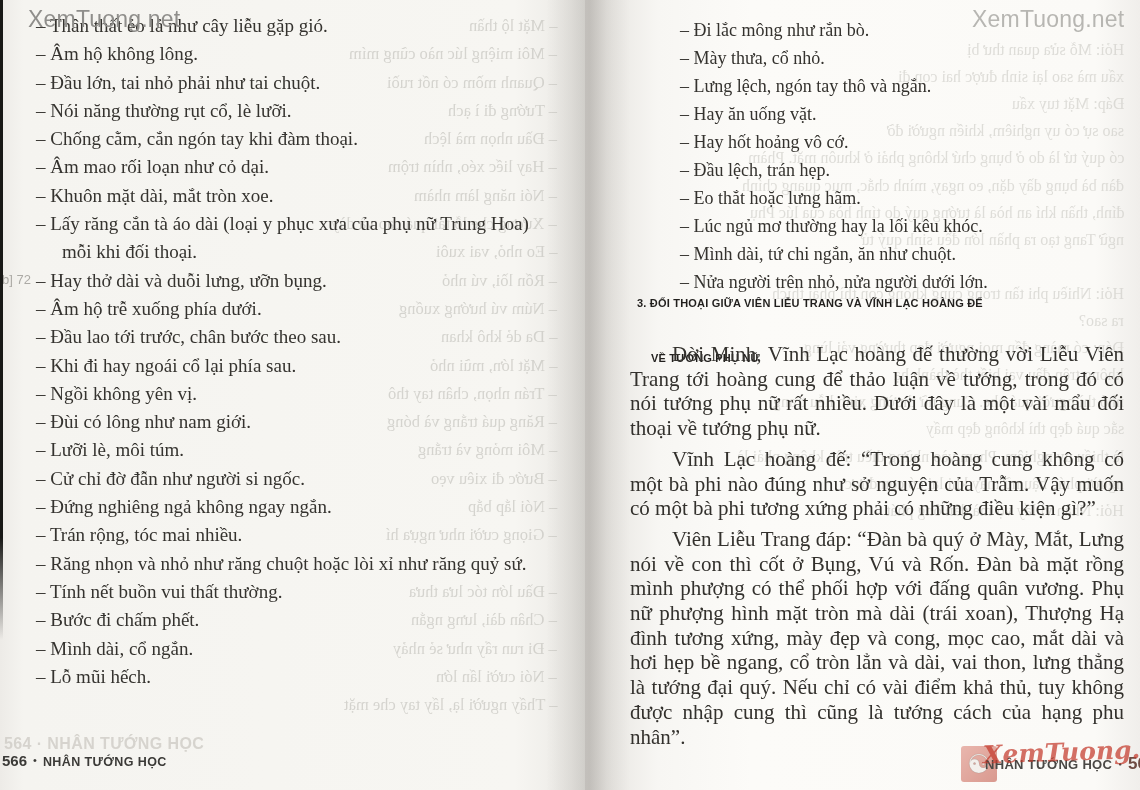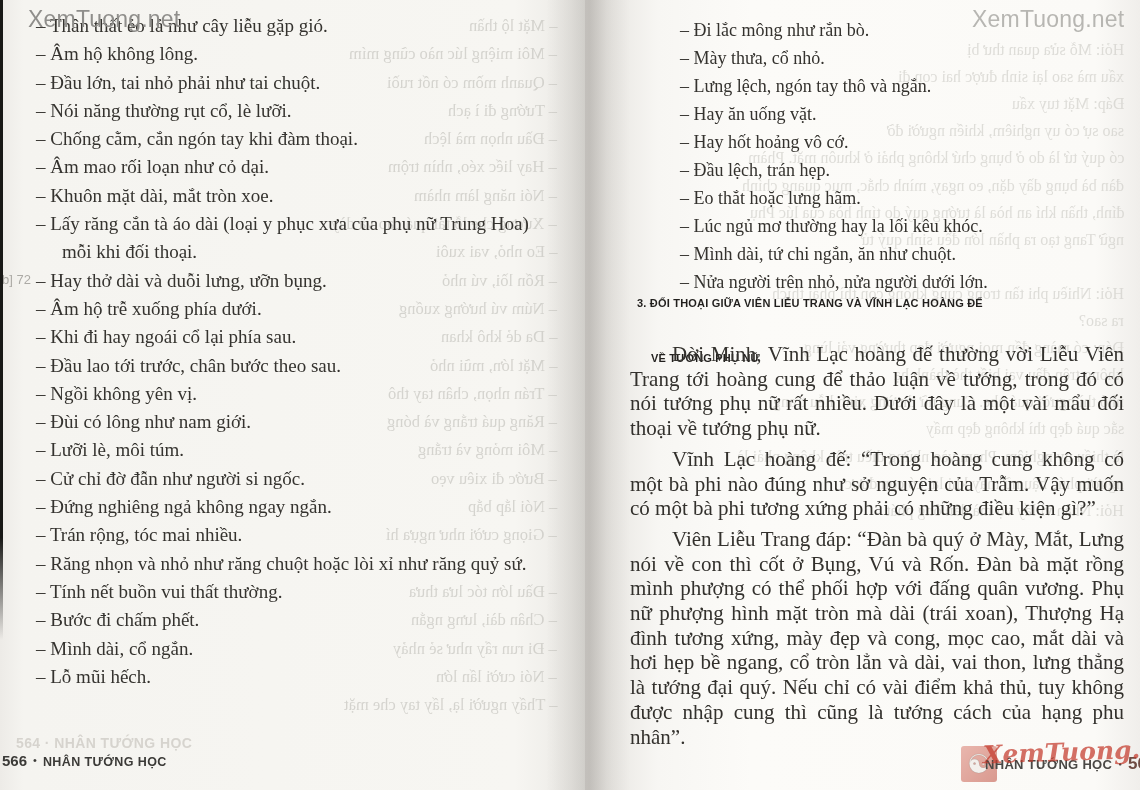--- a/index.html
+++ b/index.html
@@ -45,22 +45,22 @@
   .paras{position:absolute;left:45px;top:342px;width:494px;font-size:21px;line-height:24.7px;
          color:#33312d;text-align:justify;}
   .para{margin:0 0 6px;text-indent:42px;}
 
   
   .footer-left{position:absolute;left:2px;top:752px;font-family:"Liberation Sans",sans-serif;
                color:#3b3a37;white-space:nowrap;}
   .footer-left .pn{font-size:15px;font-weight:bold;}
   .footer-left .dot,.footer-right .dot{font-size:11px;margin:0 6px;vertical-align:2px;}
   .footer-left .bt{font-size:12.5px;font-weight:bold;letter-spacing:.4px;}
-  .footer-ghost{position:absolute;left:16px;top:735px;font-family:"Liberation Sans",sans-serif;
-                font-size:14px;font-weight:bold;color:#cfccc6;opacity:.8;letter-spacing:.4px;}
+  .footer-ghost{position:absolute;left:4px;top:735px;font-family:"Liberation Sans",sans-serif;
+                font-size:16px;font-weight:bold;color:#cfccc6;opacity:.8;letter-spacing:.4px;}
   .footer-right{position:absolute;left:376px;top:744px;height:40px;display:flex;align-items:center;
                 color:#4a4845;white-space:nowrap;}
   .logo{width:36px;height:36px;background:linear-gradient(135deg,#e9b6ad,#d9998f);border-radius:3px;
         display:flex;align-items:center;justify-content:center;margin-right:-12px;
         font-family:"DejaVu Sans",sans-serif;font-size:26px;color:#f3f0ec;text-shadow:0 0 1px #85837e;}
   .footer-right .bt{font-family:"Liberation Sans",sans-serif;font-size:13px;font-weight:bold;
                     letter-spacing:.3px;position:relative;z-index:2;}
   .footer-right .pn{font-family:"Liberation Sans",sans-serif;font-size:17px;font-weight:bold;color:#6e4a42;}
   .script-wm{position:absolute;left:22px;top:-7px;white-space:nowrap;z-index:3;
              font-family:"DejaVu Serif",serif;font-style:italic;font-weight:bold;font-size:25px;
@@ -141,23 +141,23 @@
         <div class="li">– Âm mao rối loạn như cỏ dại.</div>
 
         <div class="li">– Khuôn mặt dài, mắt tròn xoe.</div>
 
         <div class="li">– Lấy răng cắn tà áo dài (loại y phục xưa của phụ nữ Trung Hoa) mỗi khi đối thoại.</div>
 
         <div class="li">– Hay thở dài và duỗi lưng, ưỡn bụng.</div>
 
         <div class="li">– Âm hộ trễ xuống phía dưới.</div>
 
+        <div class="li">– Đầu lao tới trước, chân bước theo sau.</div>
+
         <div class="li">– Khi đi hay ngoái cổ lại phía sau.</div>
-
-        <div class="li">– Đầu lao tới trước, chân bước theo sau.</div>
 
         <div class="li">– Ngồi không yên vị.</div>
 
         <div class="li">– Đùi có lông như nam giới.</div>
 
         <div class="li">– Lưỡi lè, môi túm.</div>
 
         <div class="li">– Cử chỉ đờ đẫn như người si ngốc.</div>
 
         <div class="li">– Đứng nghiêng ngả không ngay ngắn.</div>

